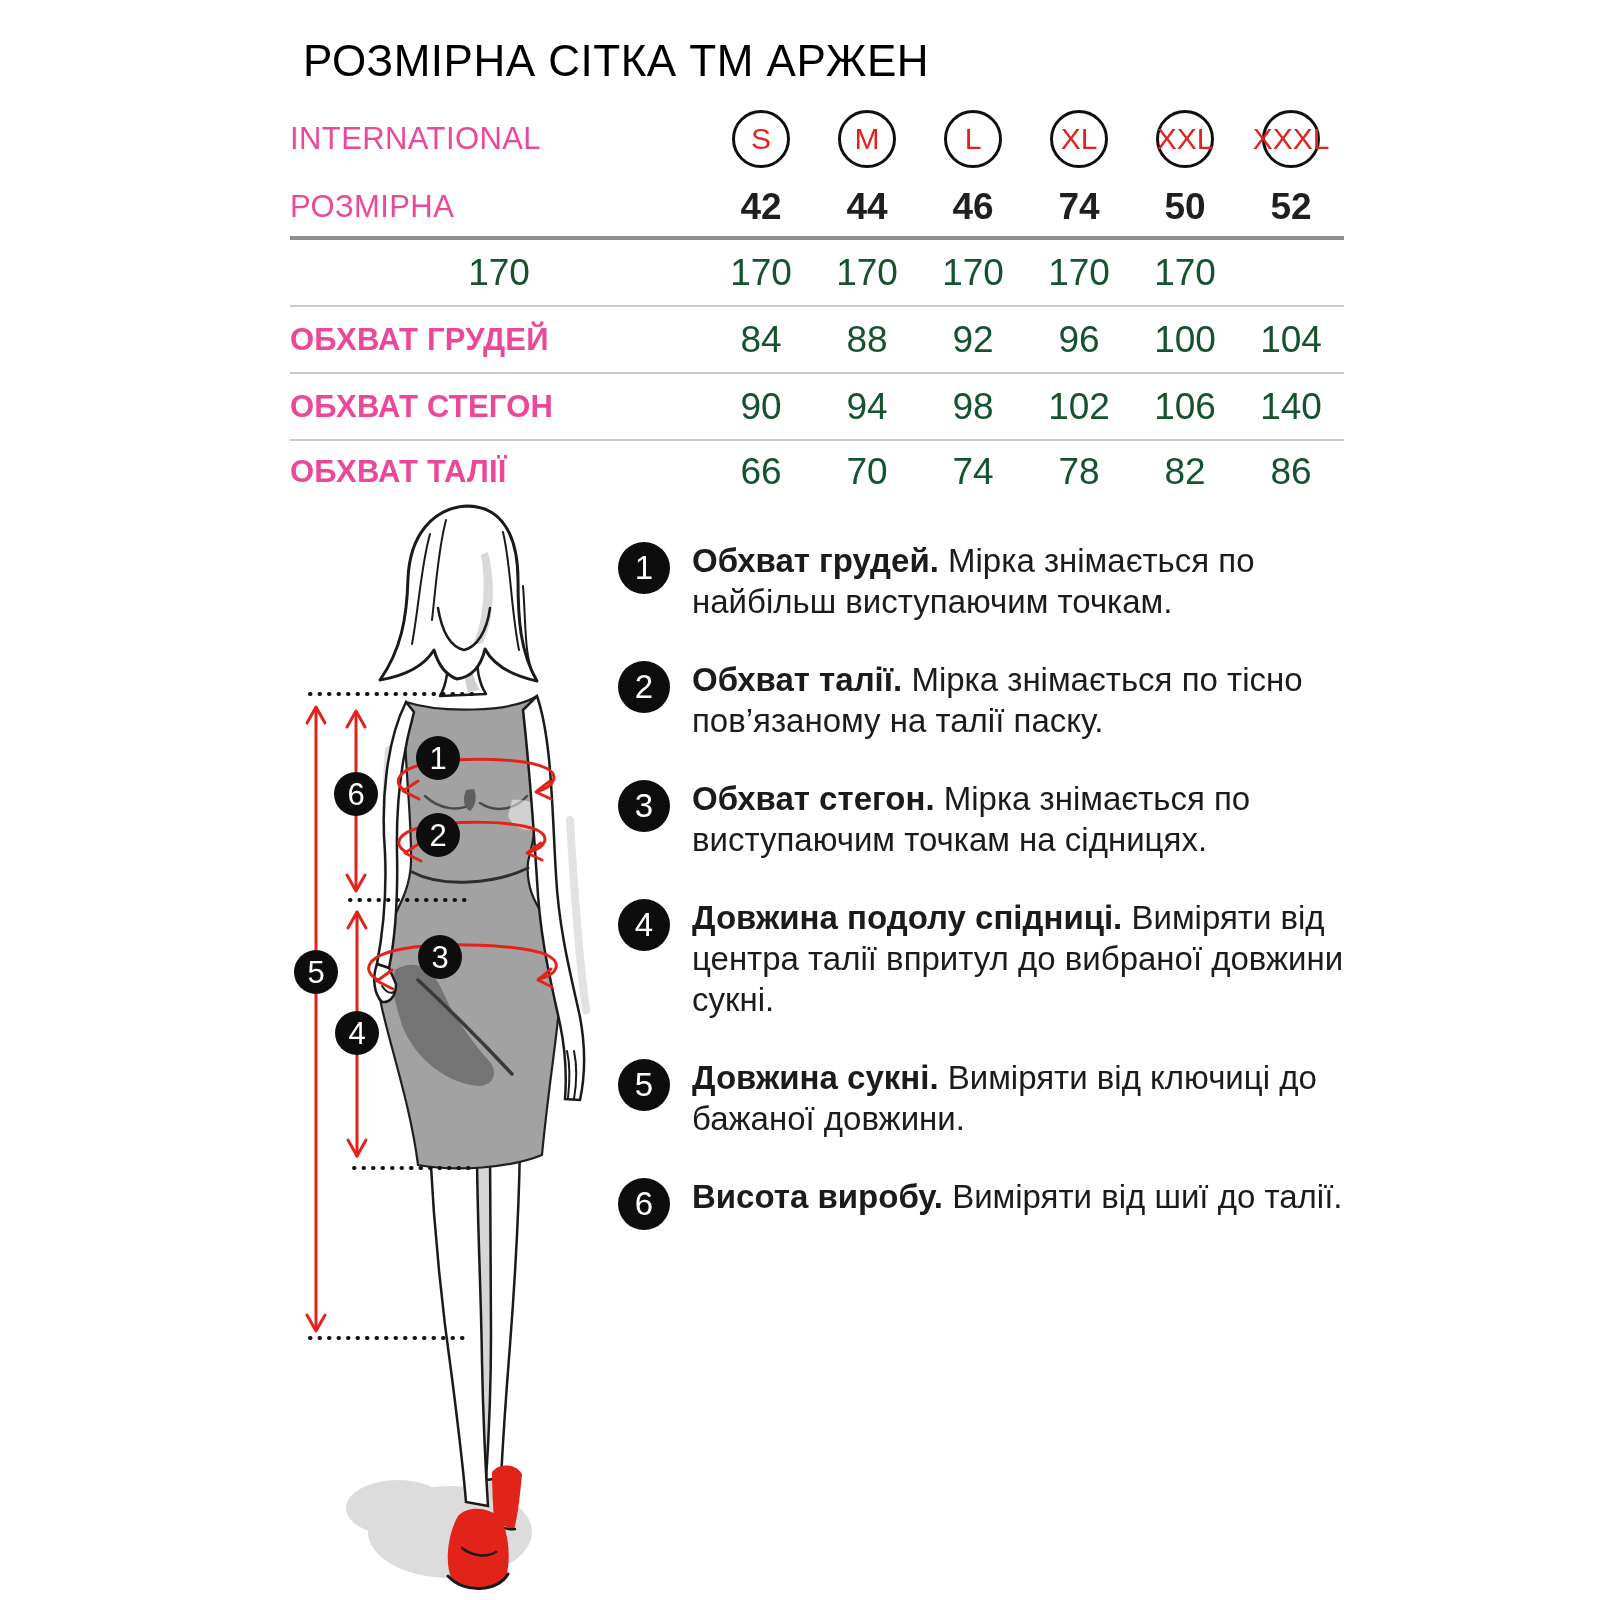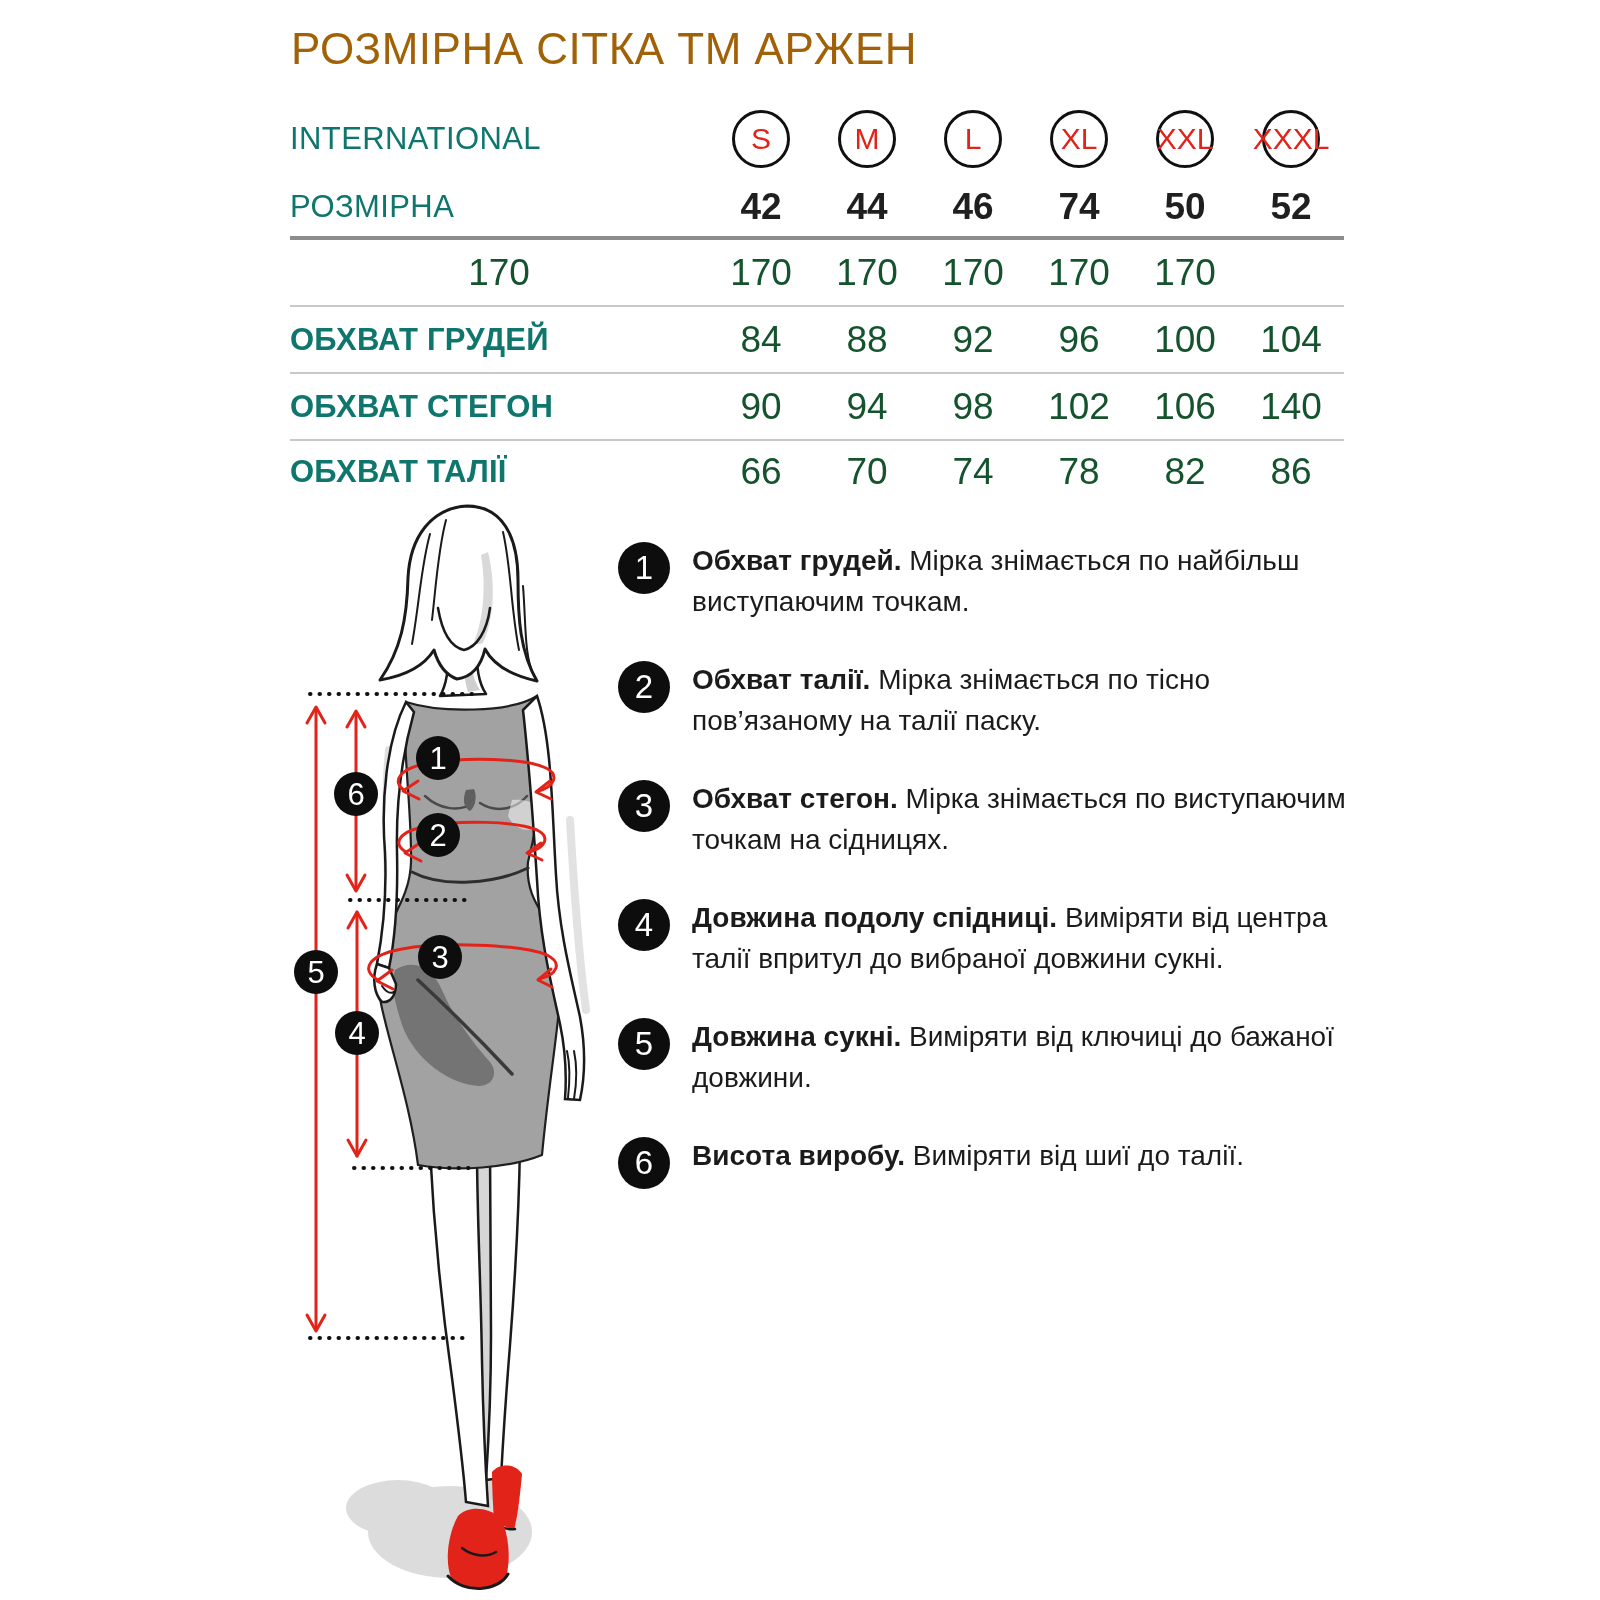--- a/index.html
+++ b/index.html
@@ -1,48 +1,48 @@
 <!DOCTYPE html>
 <html><head>
 <meta charset="utf-8">
 <style>
   html,body{margin:0;padding:0;background:#fff;}
   .page{position:relative;width:1600px;height:1600px;background:#ffffff;
         font-family:"Liberation Sans",sans-serif;color:#1a1a1a;overflow:hidden;}
 
   
-  .title{position:absolute;left:291px;top:24px;margin:0;font-size:44px;
-         font-weight:400;letter-spacing:.5px;color:#a16207;white-space:nowrap;}
+  .title{position:absolute;left:291px;top:24px;margin:12px;font-size:44px;
+         font-weight:400;letter-spacing:.5px;color:#000000;white-space:nowrap;}
 
   
   .size-table{position:absolute;left:290px;top:100px;width:1054px;}
   .trow{display:grid;grid-template-columns:418px repeat(6,106px);align-items:center;}
   .r-intl{height:78px;}
   .r-ua{height:58px;}
   .r-body{height:65px;}
   .r-last{height:62px;}
-  .lbl{font-size:31px;color:#0f766e;letter-spacing:.4px;}
+  .lbl{font-size:31px;color:#ec4899;letter-spacing:.4px;}
   .lbl.bold{font-weight:700;letter-spacing:.2px;}
   .cell{justify-self:center;text-align:center;}
   .num{font-size:37px;}
   .num.dark{color:#1f1f1f;font-weight:700;}
   .num.gray{color:#14532d;font-weight:400;}
   .size-circle{display:flex;align-items:center;justify-content:center;
                width:52px;height:52px;border:3px solid #101010;border-radius:50%;}
   .size-circle span{font-size:30px;line-height:1;color:#e2231a;white-space:nowrap;}
   .rule{height:0;border-top:2px solid #c9c9c9;}
   .rule.thick{border-top:4px solid #8d8d8d;}
 
   
   .legend{position:absolute;left:618px;top:540px;width:762px;}
   .leg-item{display:flex;align-items:flex-start;gap:22px;margin-bottom:37px;}
   .leg-circle{flex:0 0 auto;width:52px;height:52px;border-radius:50%;background:#0d0d0d;
               color:#fff;display:flex;align-items:center;justify-content:center;
               font-size:33px;margin-top:2px;}
-  .leg-text{width:680px;font-size:28px;line-height:41px;color:#1b1b1b;}
+  .leg-text{width:680px;font-size:33px;line-height:41px;color:#1b1b1b;}
   .leg-term{font-weight:700;}
 
   
   .figure-wrap{position:absolute;left:280px;top:500px;width:360px;height:1100px;}
   .figure-wrap svg{display:block;width:360px;height:1100px;}
 </style>
 </head>
 <body>
 
 <div class="page">

